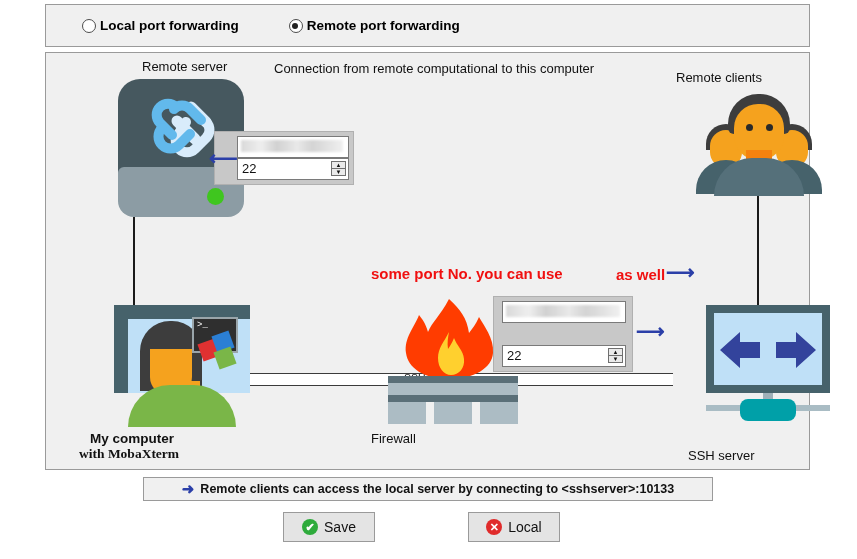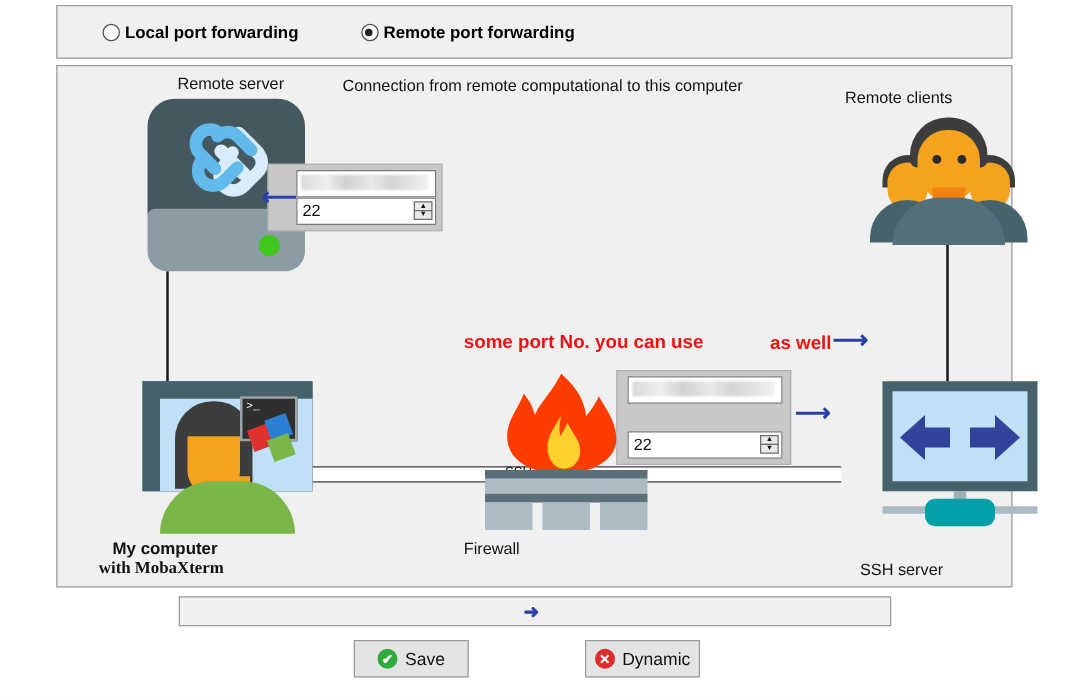--- a/index.html
+++ b/index.html
@@ -332,22 +332,23 @@
     <div style="position:absolute;left:62px;top:46px;width:7px;height:7px;border-radius:50%;background:#2a2a2a;"></div>
     <div style="position:absolute;left:82px;top:46px;width:7px;height:7px;border-radius:50%;background:#2a2a2a;"></div>
     <div style="position:absolute;left:62px;top:72px;width:26px;height:22px;background:#f5820e;"></div>
     <div class="cl-body" style="left:30px;top:80px;width:90px;height:38px;background:#55707a;"></div>
   </div>
 
 </div>
 
 <div class="panel" id="status-bar">
   <span id="status-arrow">➜</span>
+  <span id="status-text">Remote clients can access the local server by connecting to &lt;sshserver&gt;:10133</span>
 </div>
 
 <div class="btn" id="save-button">
   <span class="bicon ok">✔</span>
   <span>Save</span>
 </div>
 <div class="btn" id="cancel-button">
   <span class="bicon no">✕</span>
-  <span>Dynamic</span>
+  <span>Local</span>
 </div>
 
 </body></html>

